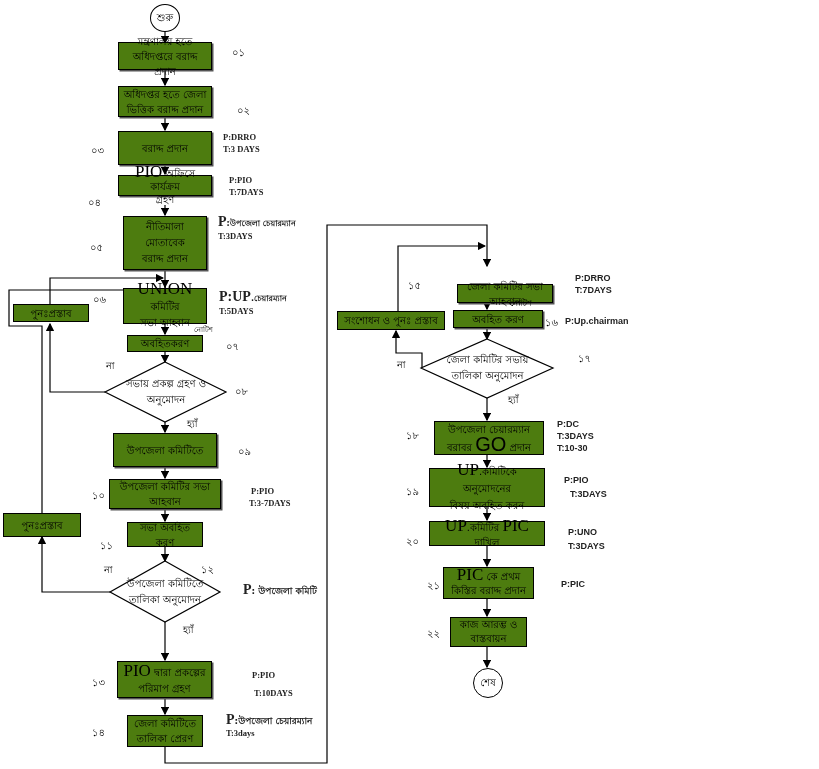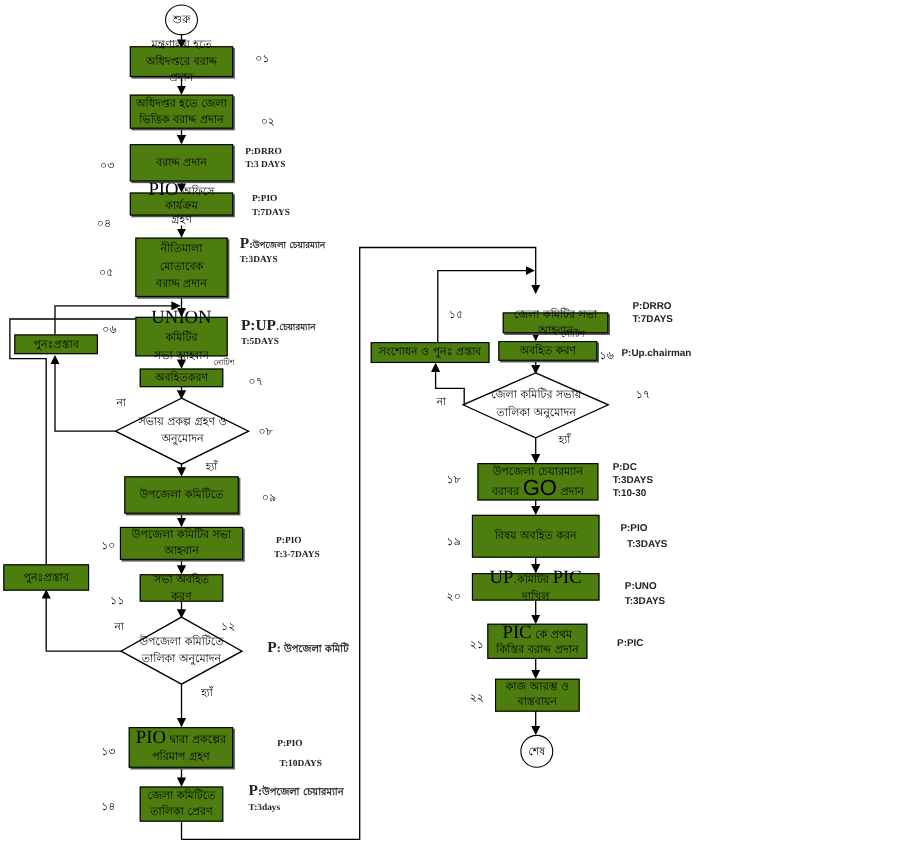--- a/index.html
+++ b/index.html
@@ -241,20 +241,21 @@
   <span><span>বরাবর </span><span class="big" style="font-family:'Liberation Sans',sans-serif;font-size:20px;">GO</span><span> প্রদান</span></span>
 </div>
 <div class="num" style="left:406px;top:428px;">১৮</div>
 <div class="meta sans" style="left:557px;top:418px;">
   <div>P:DC</div>
   <div>T:3DAYS</div>
   <div>T:10-30</div>
 </div>
 
 <div class="box" style="left:429px;top:468px;width:116px;height:39px;flex-direction:column;line-height:17px;">
+  <span><span class="big">UP</span><span>.কমিটিকে অনুমোদনের</span></span>
   <span>বিষয় অবহিত করন</span>
 </div>
 <div class="num" style="left:406px;top:484px;">১৯</div>
 <div class="meta sans" style="left:564px;top:473px;line-height:14px;">
   <div>P:PIO</div>
   <div style="padding-left:6px;">T:3DAYS</div>
 </div>
 
 <div class="box" style="left:429px;top:521px;width:116px;height:25px;">
   <span><span class="big">UP</span><span>.কমিটির </span><span class="big">PIC</span><span> দাখিল</span></span>

